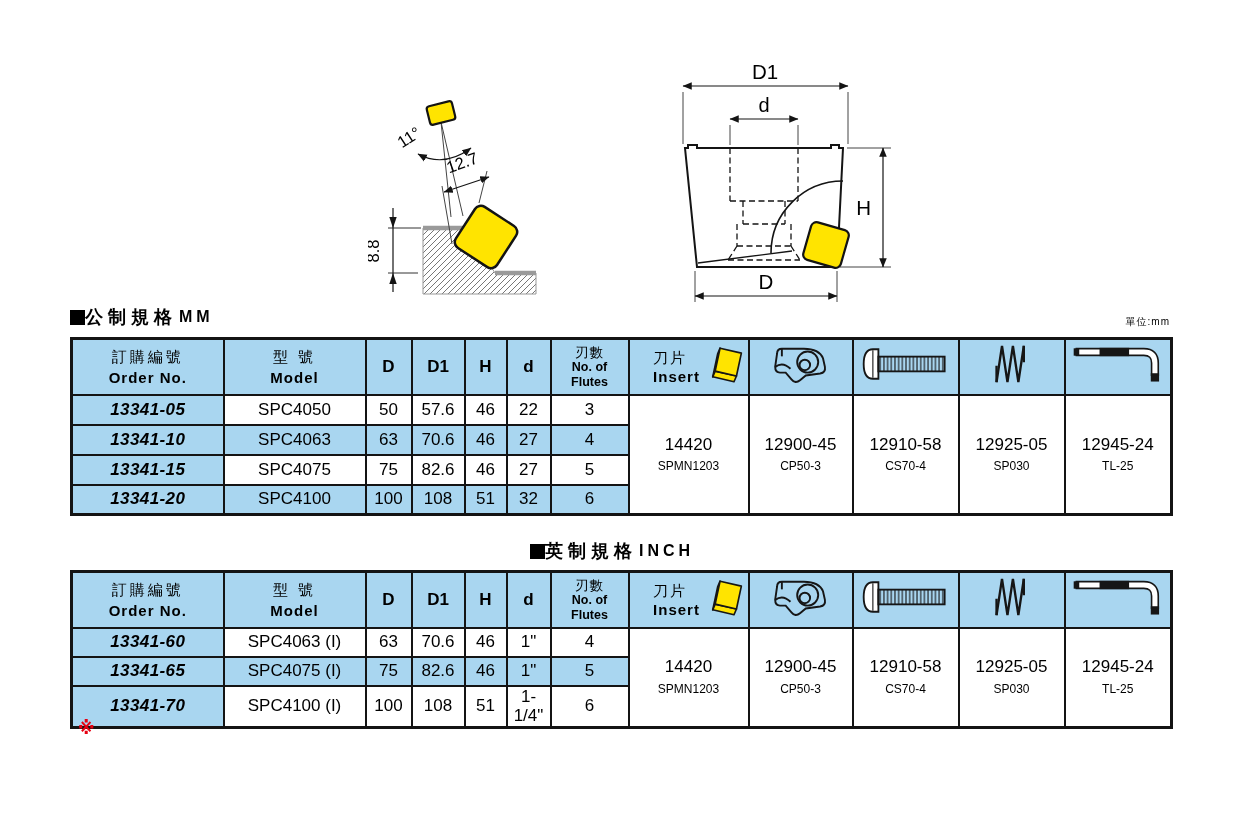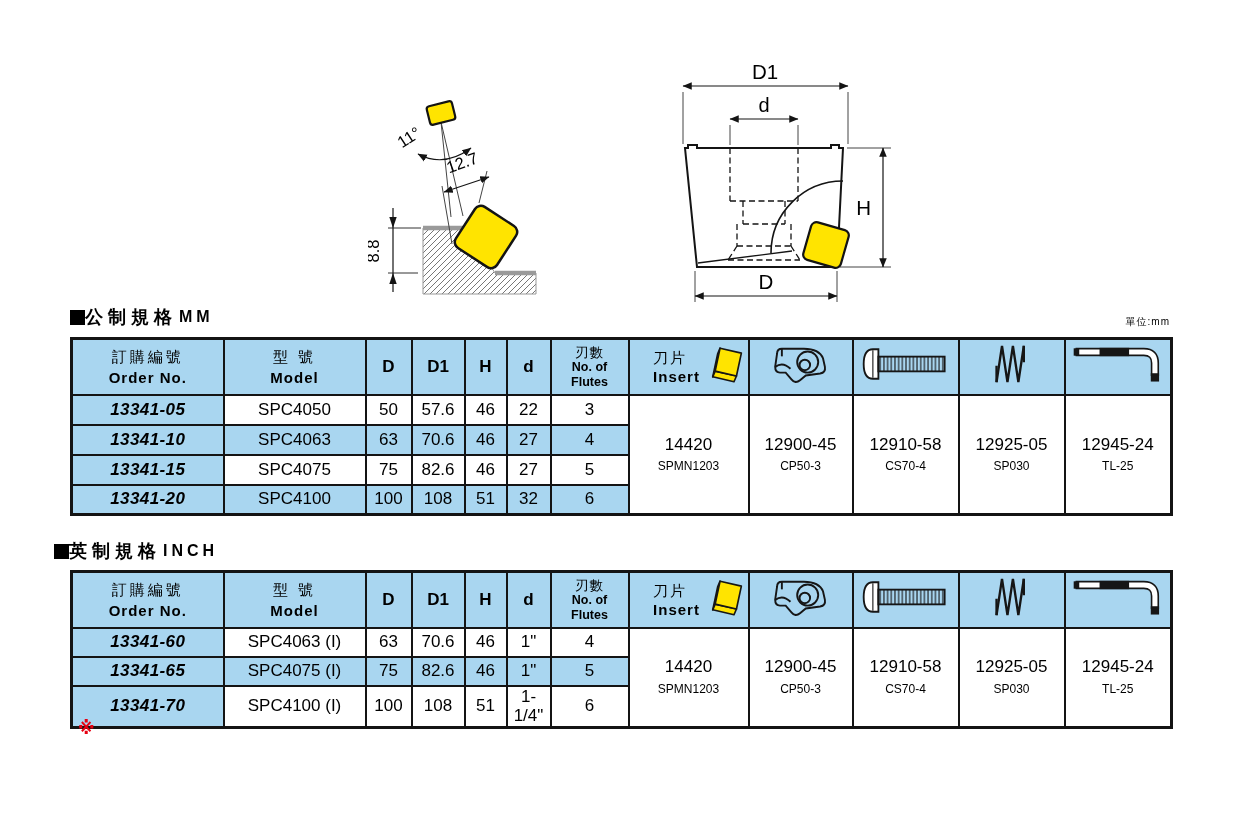--- a/index.html
+++ b/index.html
@@ -282,21 +282,21 @@
     <td class="bl">SPC4100</td>
     <td class="bl">100</td>
     <td class="bl">108</td>
     <td class="bl">51</td>
     <td class="bl">32</td>
     <td class="bl">6</td>
   </tr>
 </tbody>
   </table>
 
-<div class="abs" style="left:54px;top:539px;width:1100px;display:flex;align-items:flex-end;">
+<div class="abs" style="left:62px;top:539px;width:1100px;display:flex;align-items:flex-end;justify-content:center;">
   <div class="sec-title">
     <span class="bullet"></span>
     <span class="sec-zh">英制規格</span>
     <span class="sec-en">INCH</span>
   </div>
 </div>
 
 <table class="spec abs" style="left:70px;top:570px;width:1100px;">
   <colgroup>
     <col style="width:152px">

